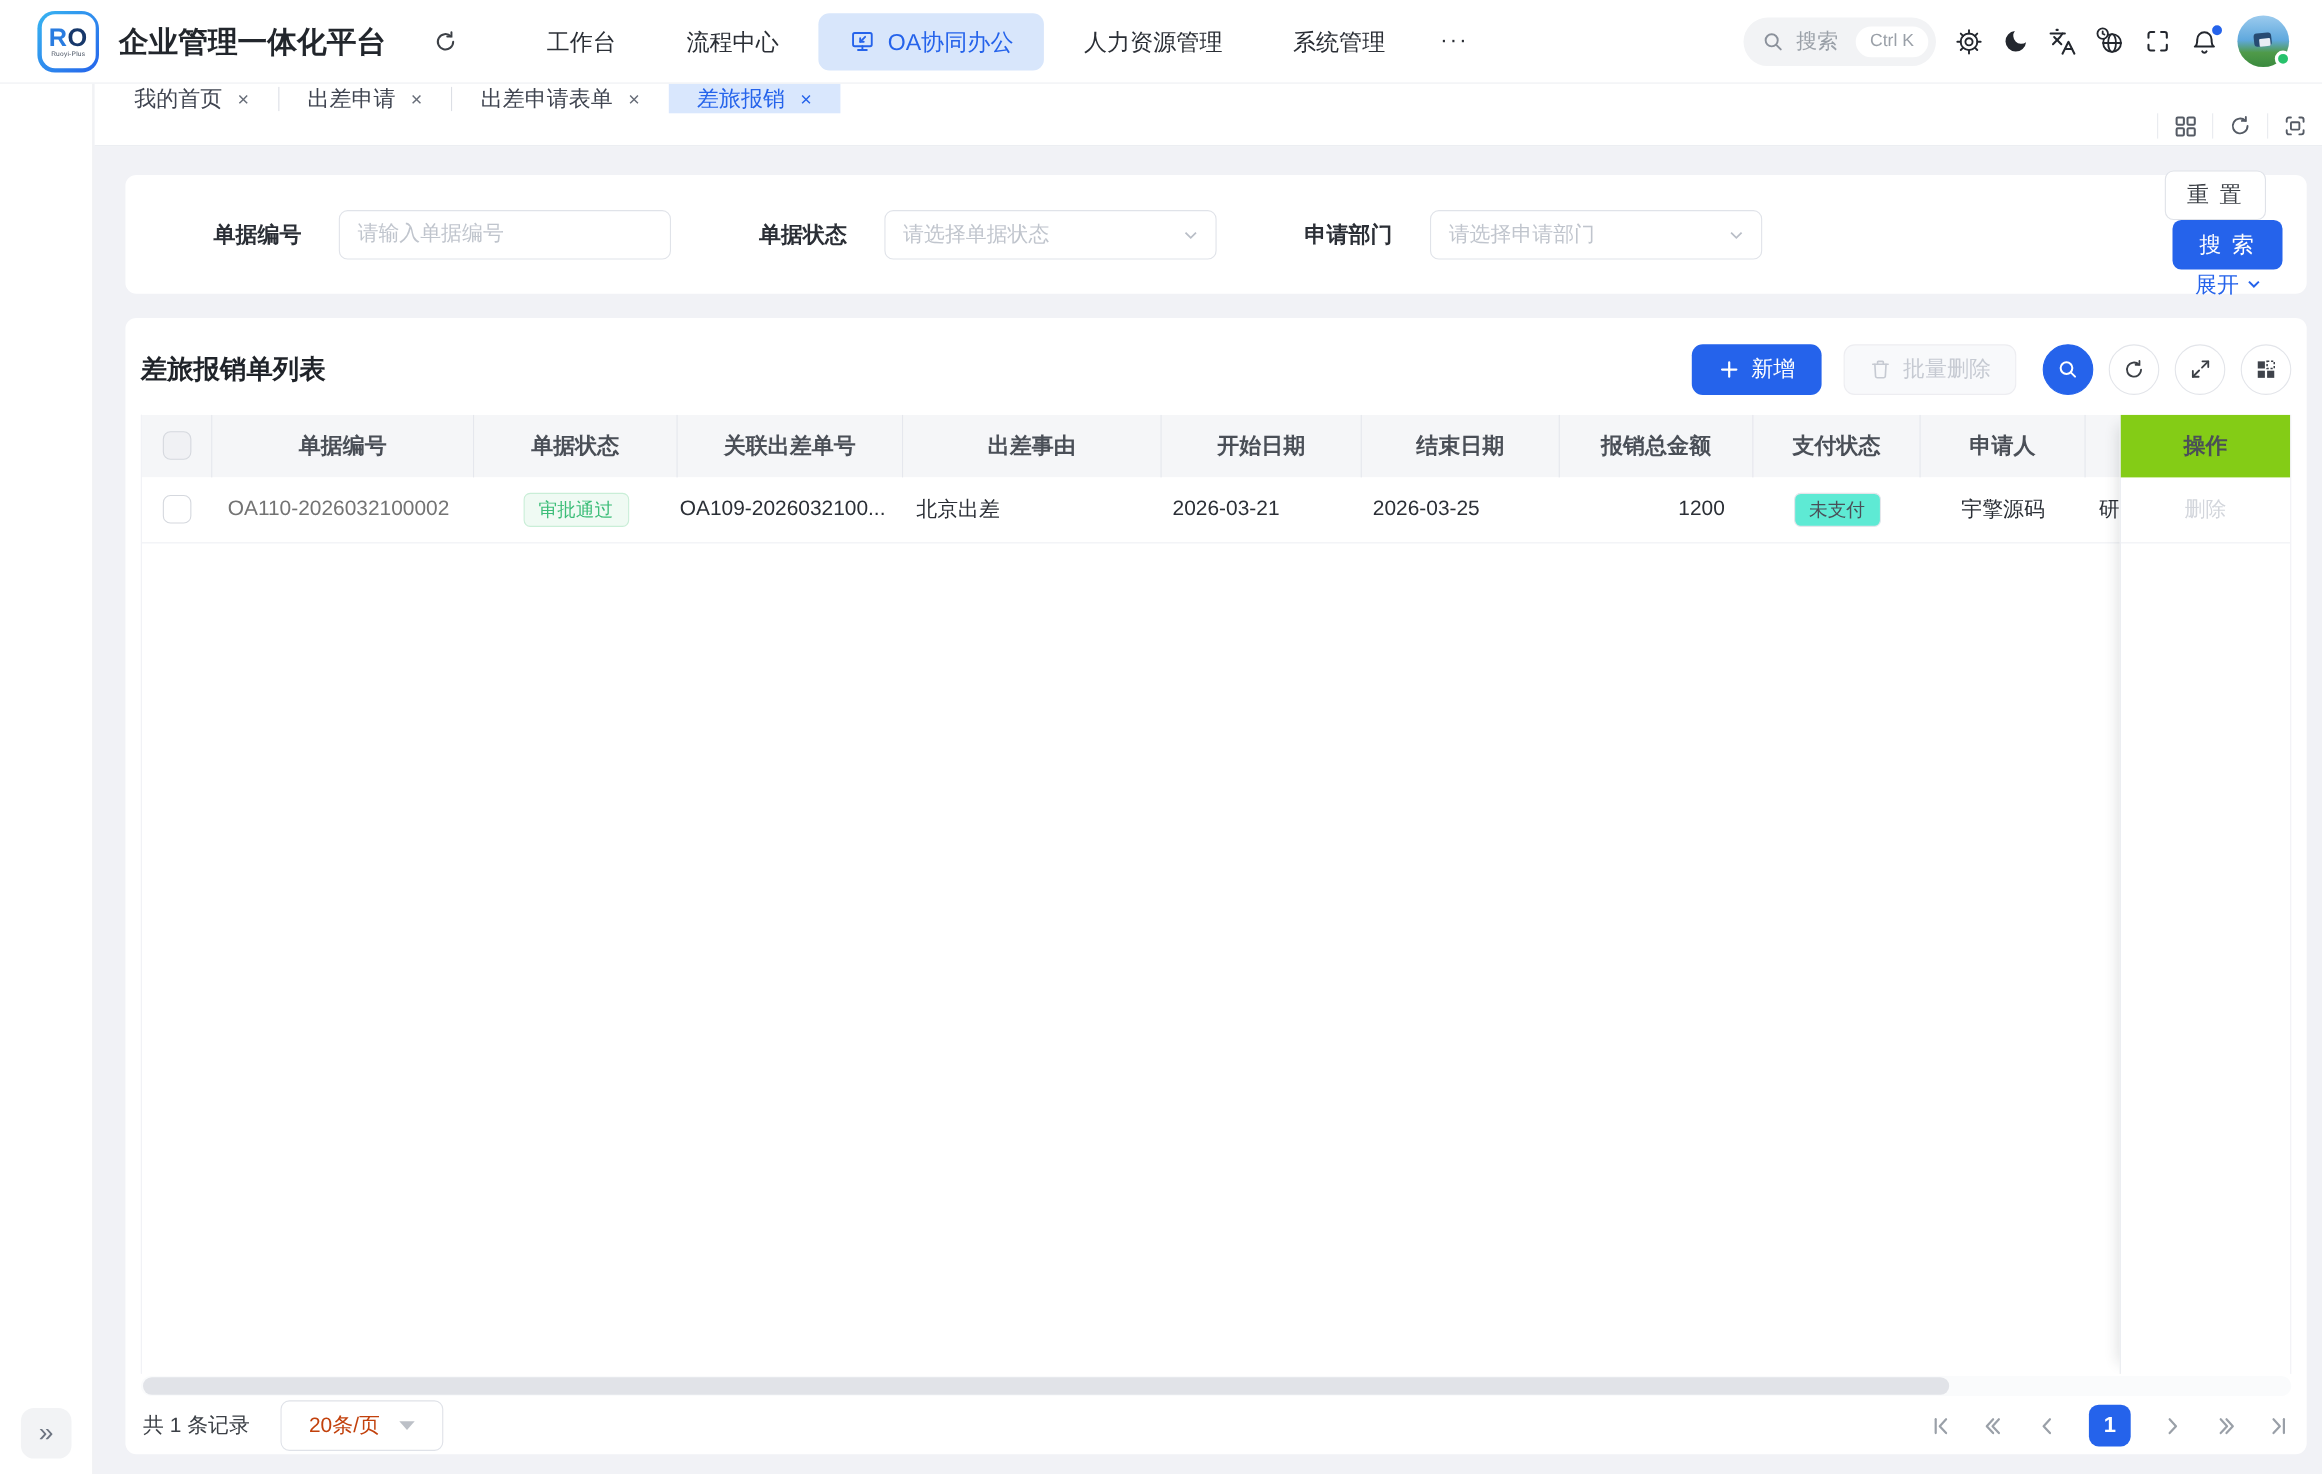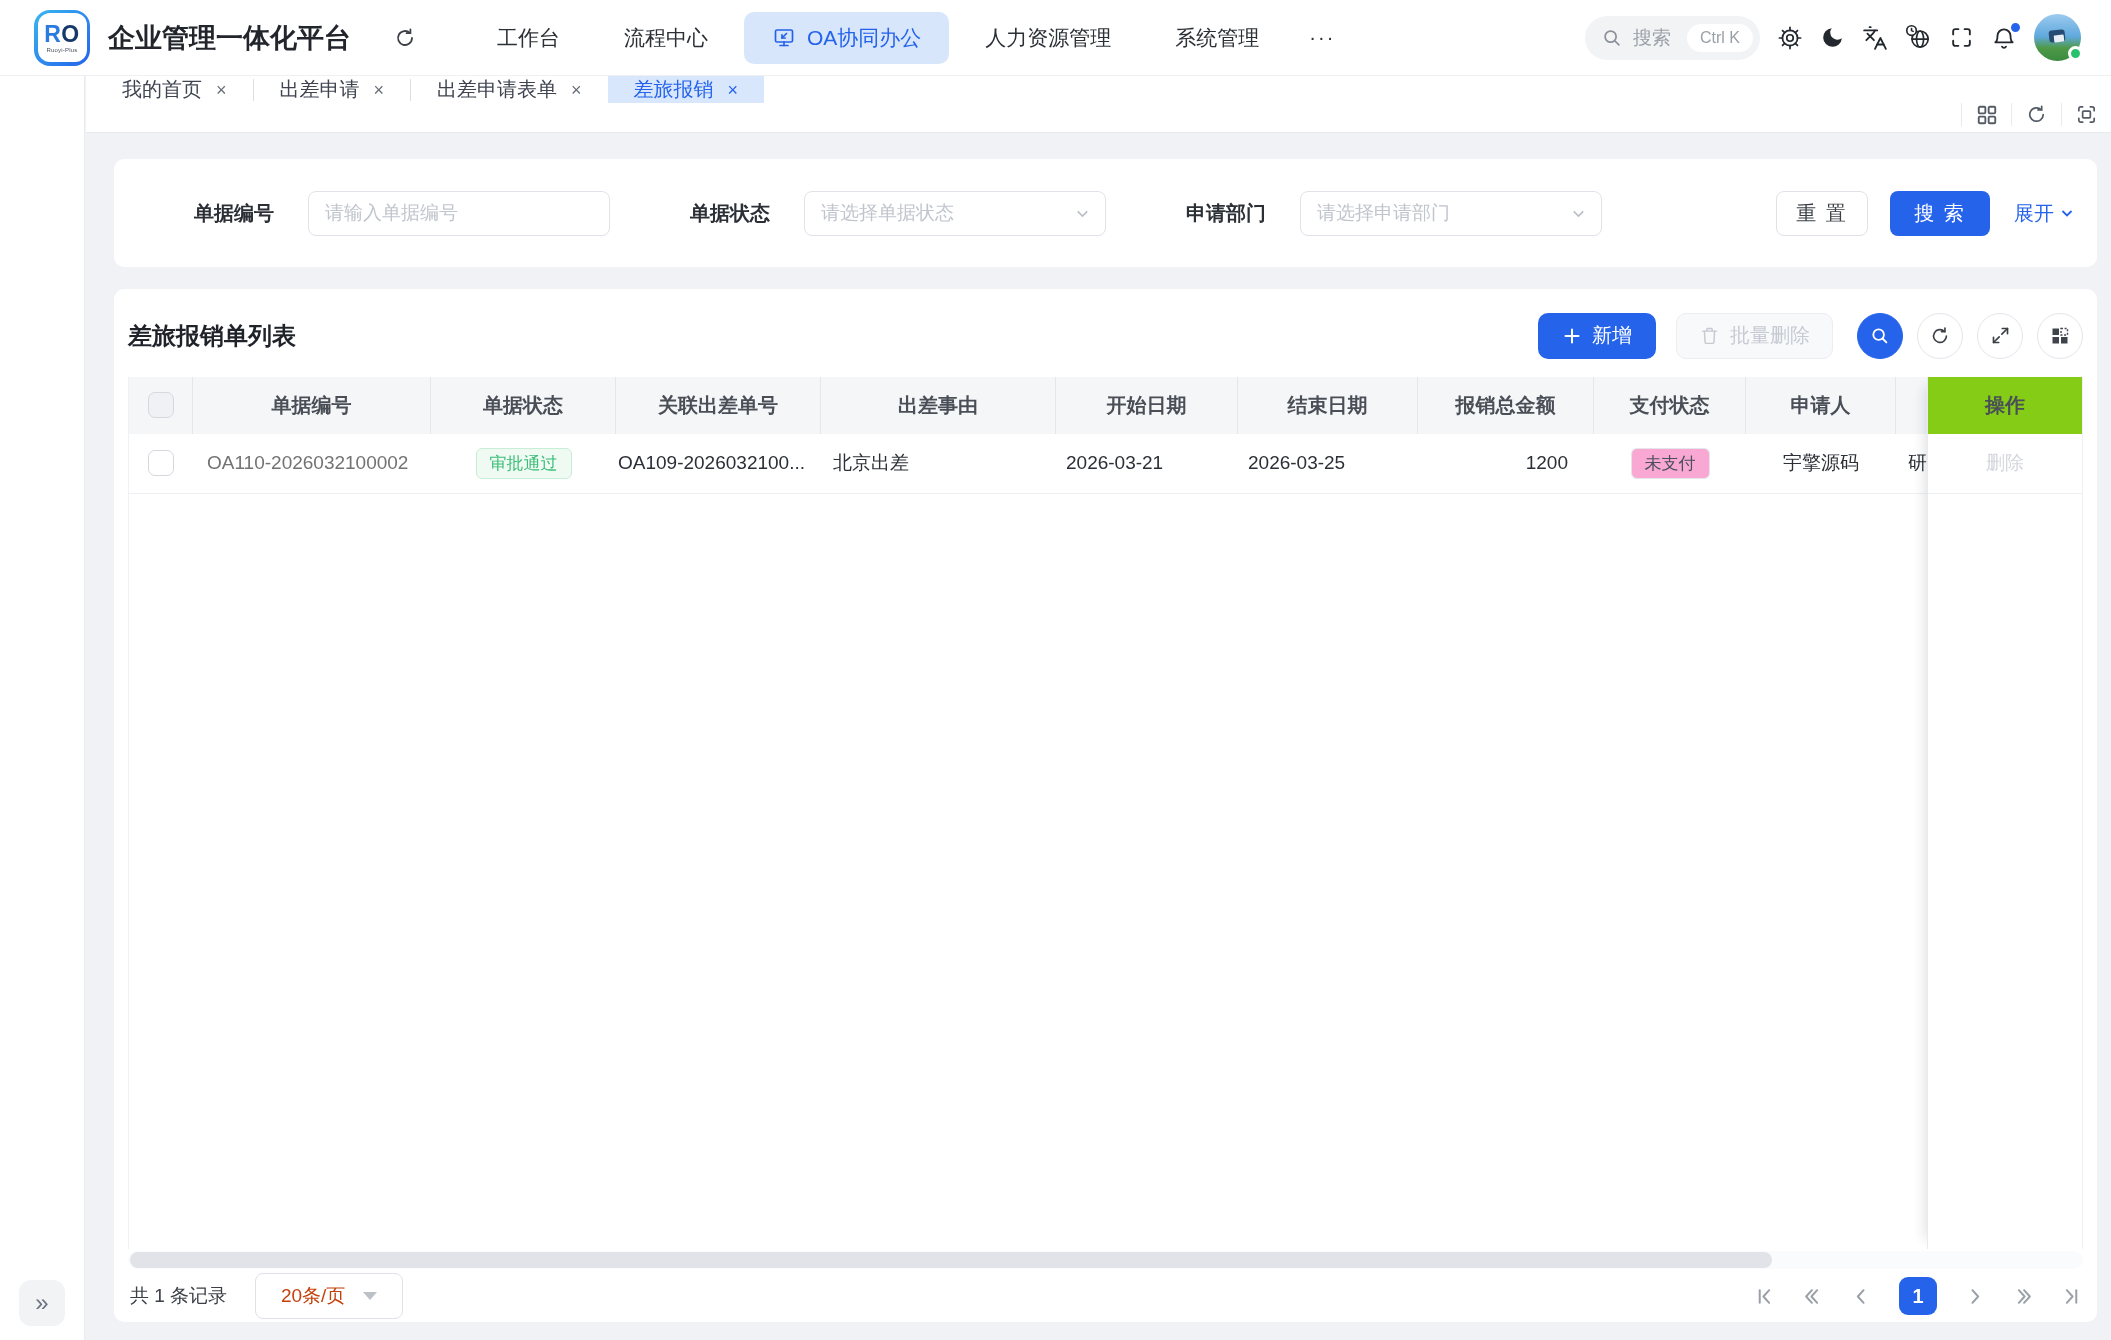--- a/index.html
+++ b/index.html
@@ -115,21 +115,21 @@
   .field { display:flex; align-items:center; }
   .field + .field { margin-left:80px; }
   .field-label { font-size:20px; font-weight:700; color:#2b2f36; margin-right:34px; white-space:nowrap; }
   .control {
     width:302px; height:45px; border:1px solid #e0e3e9; border-radius:8px; background:#fff;
     display:flex; align-items:center; padding:0 14px 0 16px;
   }
   .control input { border:none; outline:none; width:100%; font-size:19px; color:#2b2f36; font-family:inherit; background:transparent; }
   .control input::placeholder { color:#c0c5cd; }
   .select-placeholder { font-size:19px; color:#c0c5cd; flex:1; white-space:nowrap; overflow:hidden; }
-  .filter-actions { margin-left:auto; display:flex; align-items:center; }
+  .filter-actions { margin-left:auto; display:flex; align-items:center;flex-direction:column; }
   .btn { border:none; cursor:pointer; font-family:inherit; display:inline-flex; align-items:center; justify-content:center; }
   .btn-reset {
     width:92px; height:45px; background:#fff; border:1px solid #dfe2e8; border-radius:8px;
     font-size:20px; color:#3c4046; letter-spacing:2px;
   }
   .btn-search {
     width:100px; height:45px; background:#2563eb; border-radius:8px; color:#fff;
     font-size:20px; letter-spacing:2px; margin-left:22px;
   }
   .expand-link {
@@ -188,21 +188,21 @@
 
   .checkbox {
     width:26px; height:26px; border:1.5px solid #d5d8de; border-radius:7px; background:#fff; cursor:pointer;
   }
   .thead .checkbox { background:#f0f1f4; }
   .link { color:#737373; cursor:pointer; }
   .badge {
     font-size:17px; padding:6px 13px; border-radius:6px; line-height:1; white-space:nowrap;
   }
   .badge-success { color:#3cbd78; background:#effaf3; border:1px solid #c9eed7; }
-  .badge-plain { color:#4a4f58; background:#f9a8d4; border:1px solid #e4e6eb; }
+  .badge-plain { color:#4a4f58; background:#5eead4; border:1px solid #e4e6eb; }
   .op-col {
     position:absolute; top:0; right:0; bottom:0; width:155px; background:#fff;
     border-left:1px solid #e8eaef; box-shadow:-12px 0 12px -10px rgba(31,35,41,.14); z-index:3;
   }
   .op-head {
     height:57px; background:#84cc16; display:flex; align-items:center; justify-content:center;
     font-size:20px; font-weight:700; color:#4a4f57;
   }
   .op-cell {
     height:60px; display:flex; align-items:center; justify-content:center;

